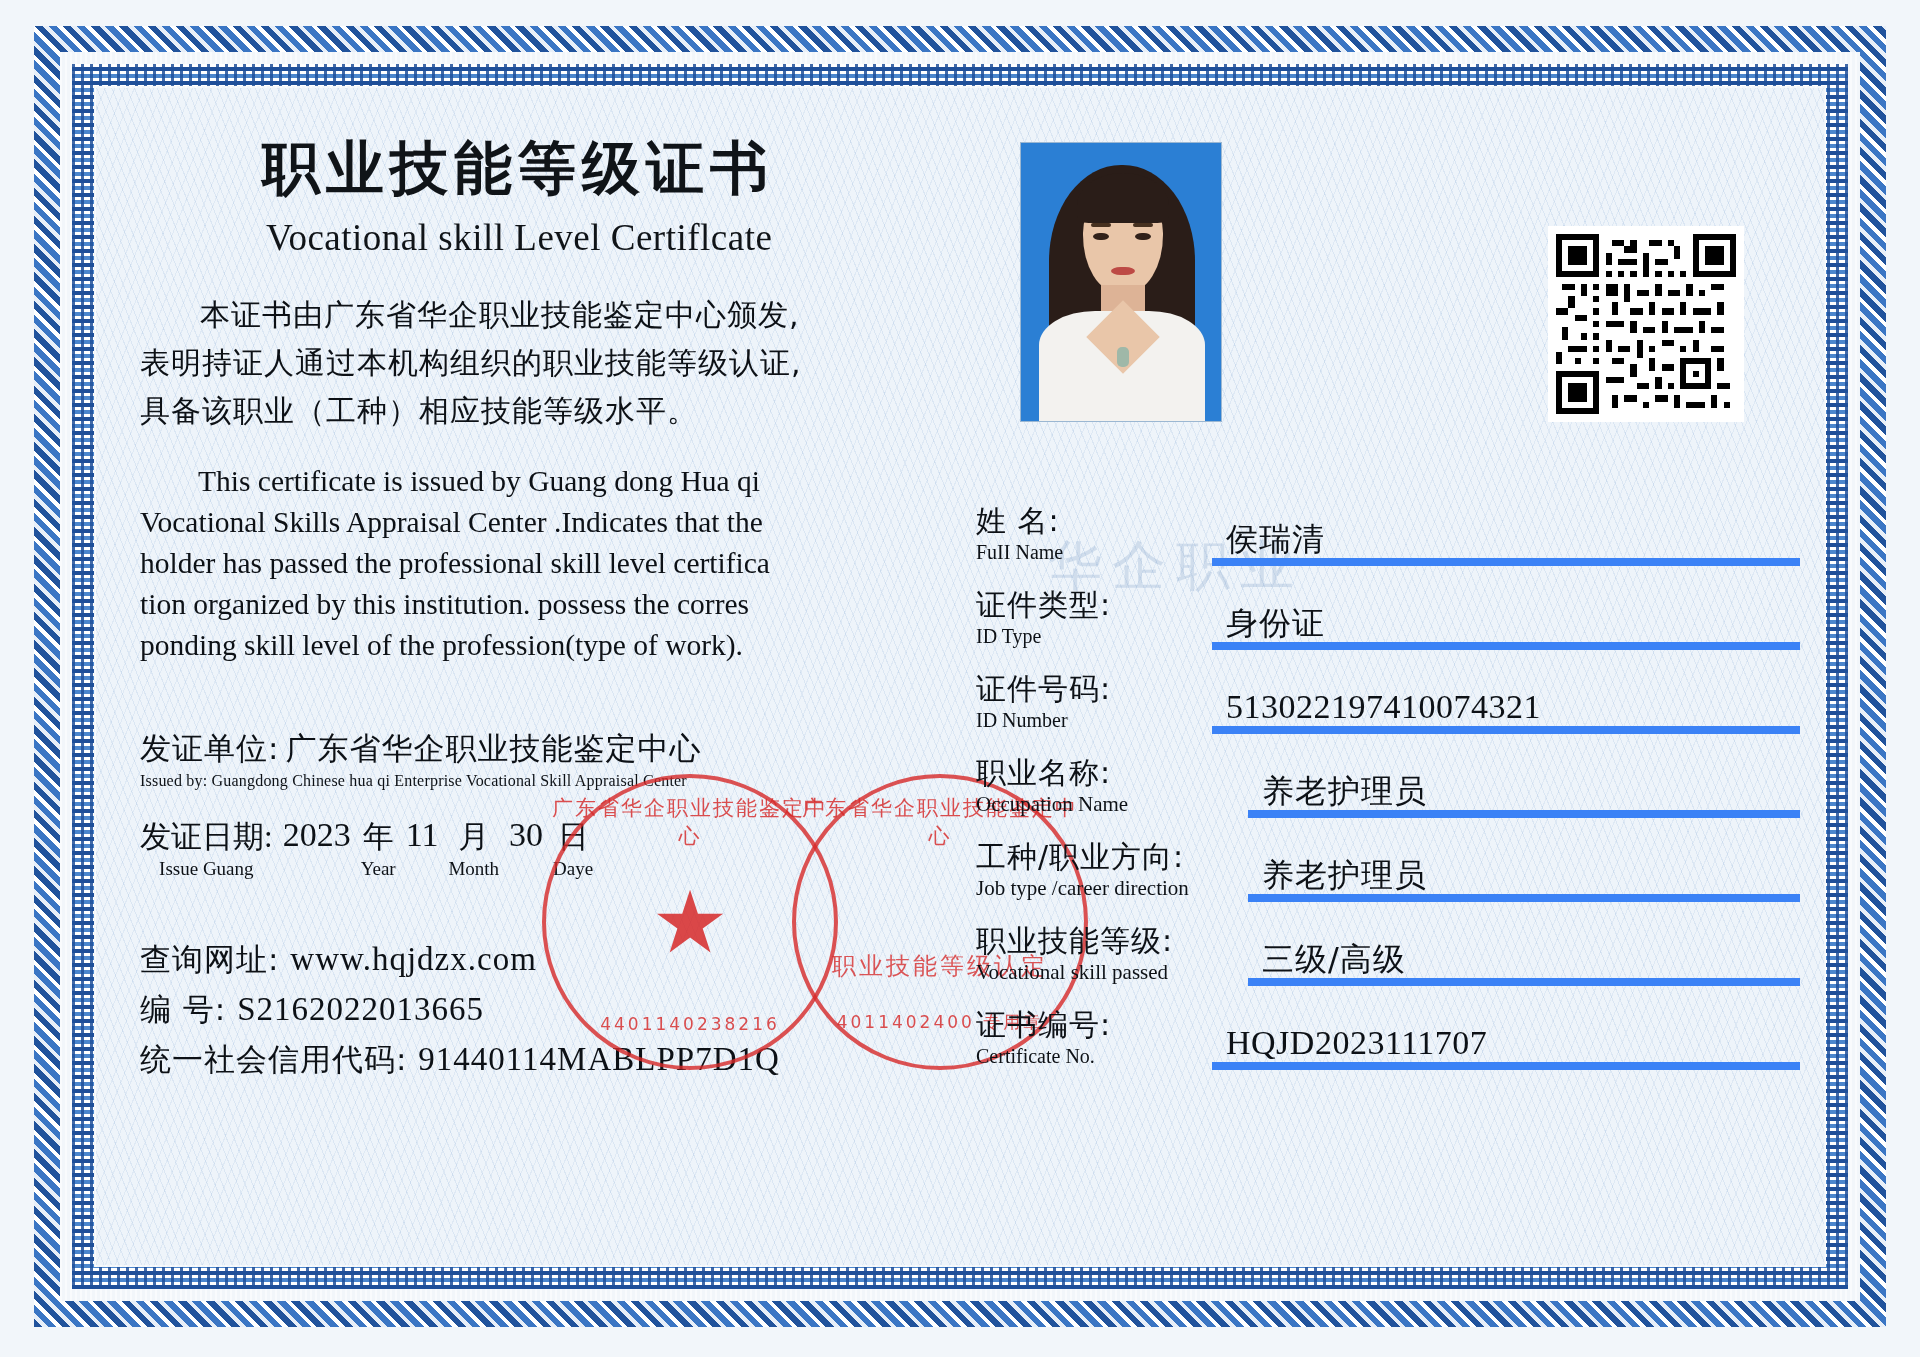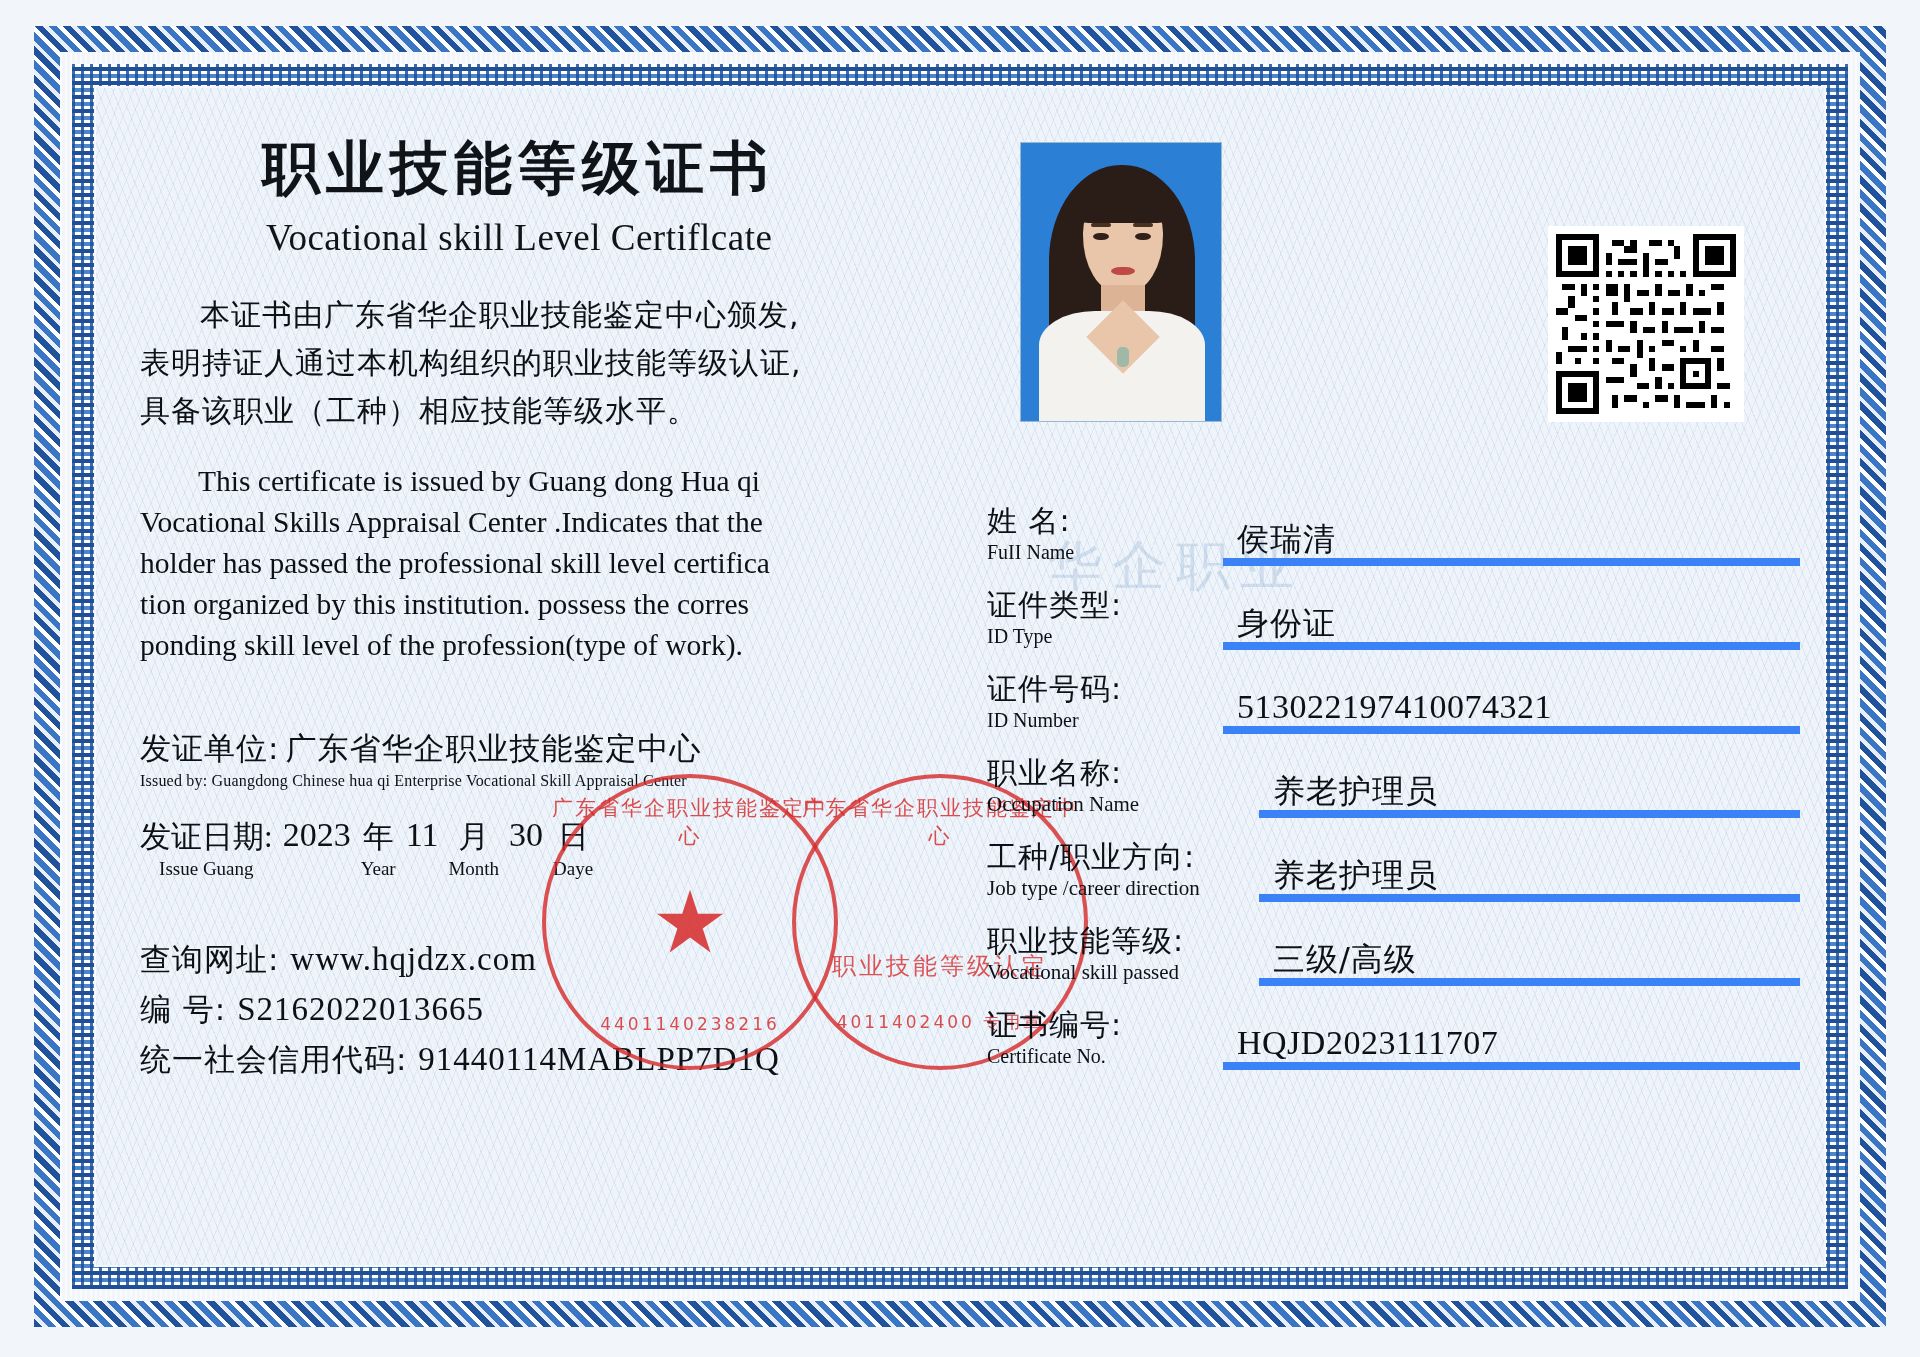--- a/index.html
+++ b/index.html
@@ -308,21 +308,21 @@
     height: 180px;
     background: #ffffff;
     padding: 8px;
     box-sizing: content-box;
   }
   .qr svg { display: block; }
 
   
   .fields {
     position: absolute;
-    left: 17px;
+    left: 6px;
     top: 372px;
     right: 10px;
   }
   .field-row {
     position: relative;
     display: flex;
     align-items: flex-end;
     margin-bottom: 20px;
     height: 64px;
   }

